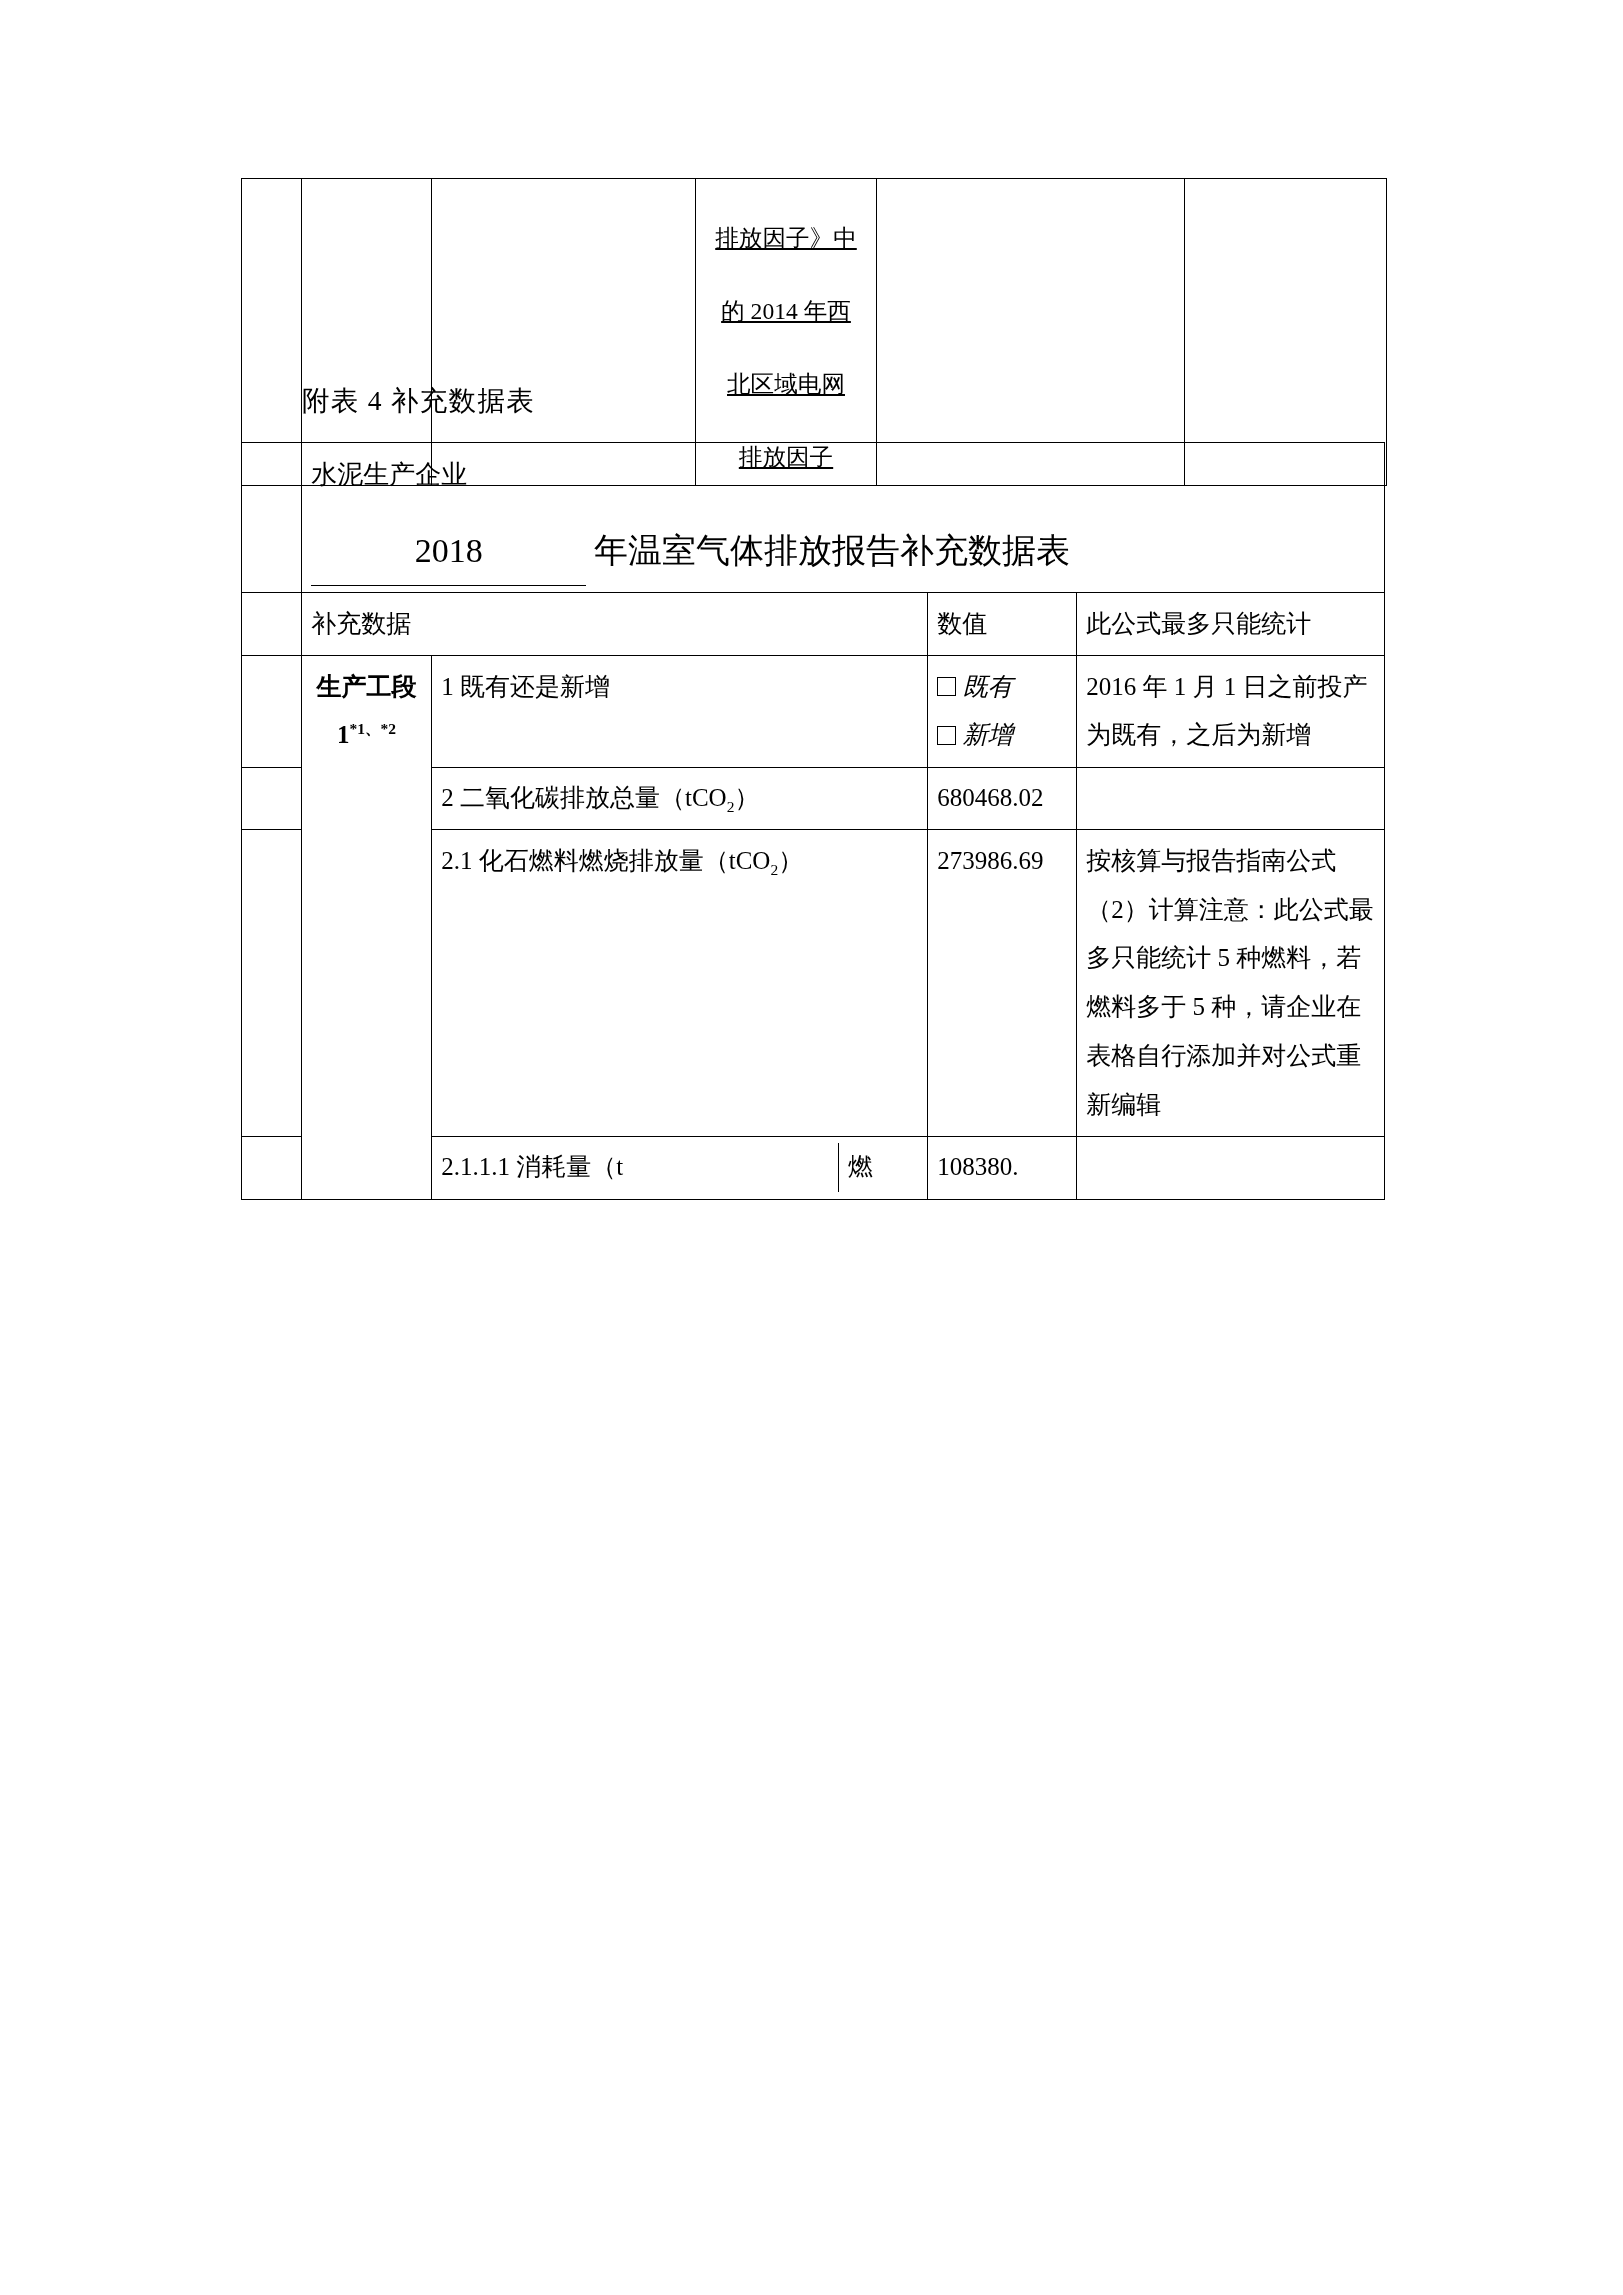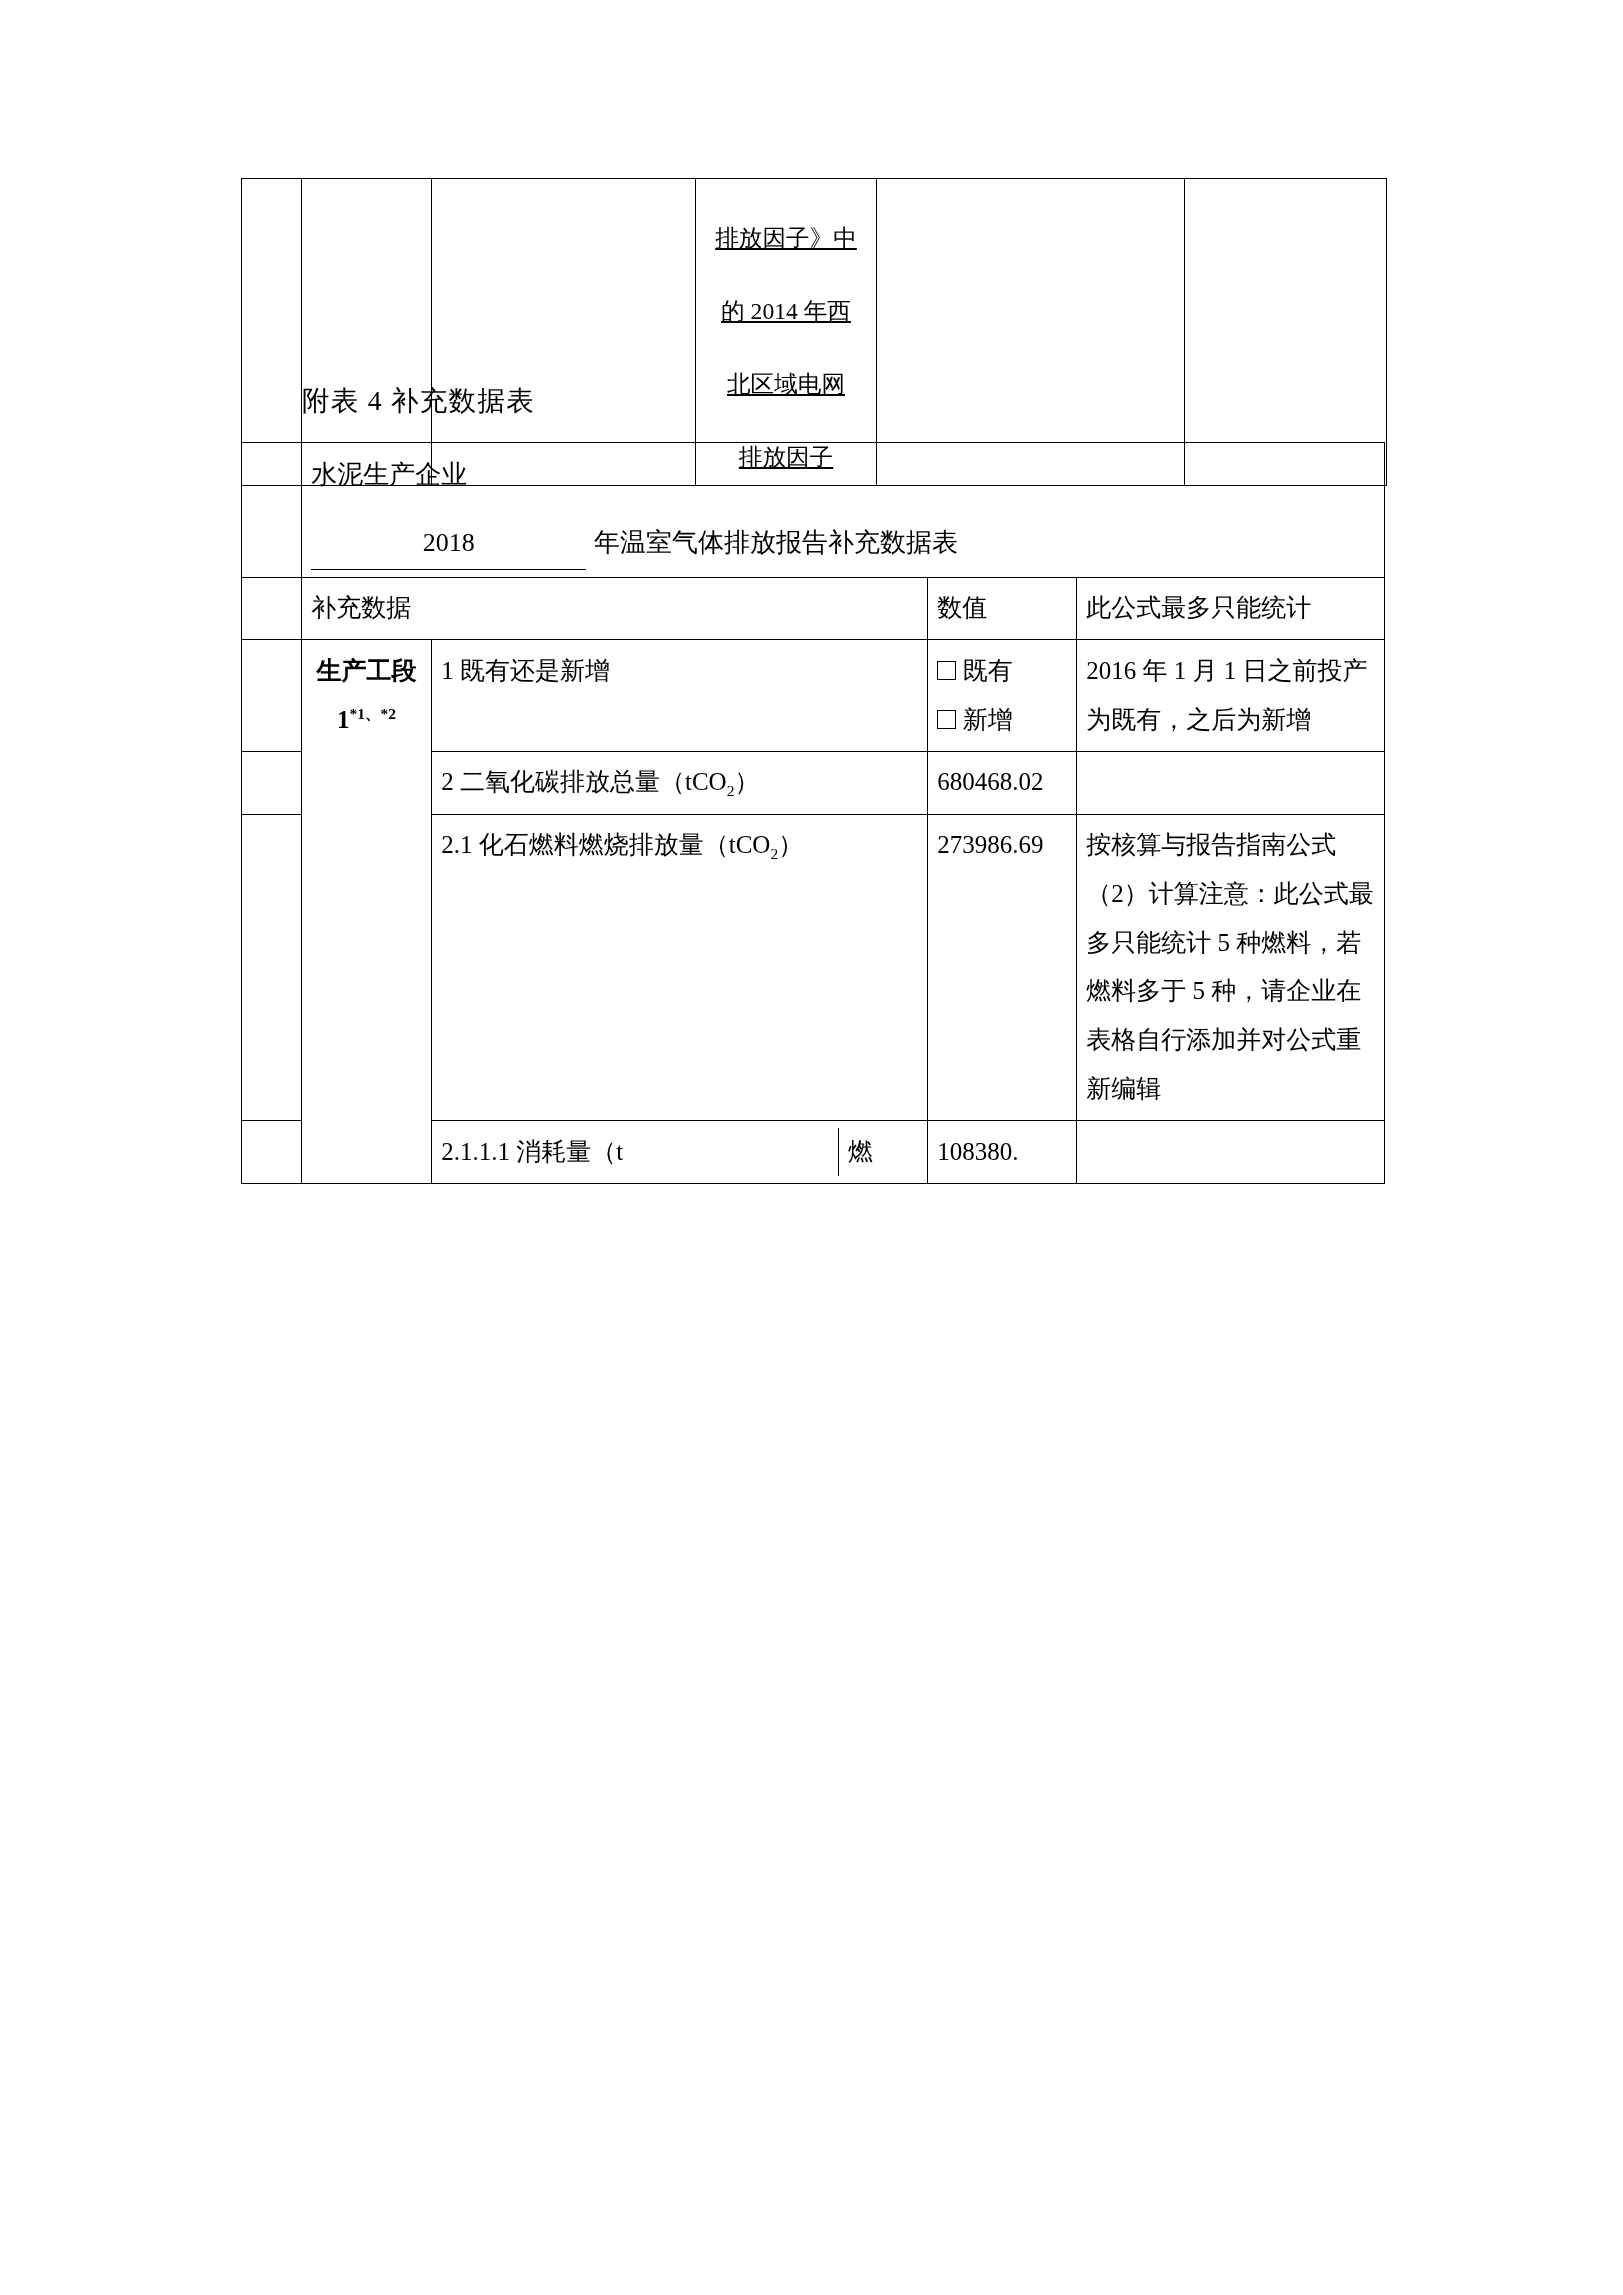--- a/index.html
+++ b/index.html
@@ -76,38 +76,38 @@
   .cell-pad { padding: 11.8px 13px; }
   .narrow { width: 60px; }
   .c-label { width: 130px; }
   .c-num { width: 149px; }
   .c-method { width: 308px; }
   .title-cell {
     padding: 14.4px 13px 11.8px 19.6px;
   }
   .title-line1 { font-size: 26px; }
   .title-line2 {
-    font-size: 26px;
+    font-size: 34px;
     margin-top: 18.3px;
     white-space: nowrap;
   }
   .blank-underline {
     display: inline-block;
     width: 275px;
     border-bottom: 1.3px solid #000;
     text-align: center;
     margin-right: 7.9px;
   }
   .vert-label {
     font-size: 25px;
     line-height: 1.95;
     text-align: center;
     font-weight: bold;
   }
-  .chk { display: block; }
+  .chk { display: block; font-style: italic; }
   .chk .box {
     display: inline-block;
     width: 17px;
     height: 17px;
     border: 1.3px solid #000;
     margin-right: 6.5px;
     vertical-align: -1.3px;
   }
   sup { font-size: 0.62em; vertical-align: super; }
   sub { font-size: 0.62em; vertical-align: sub; }

